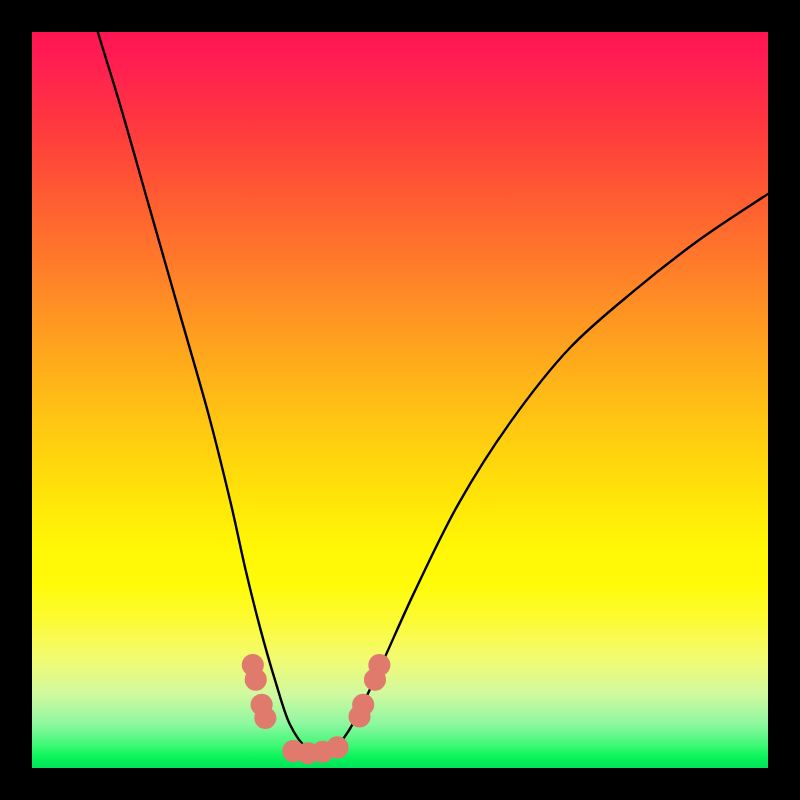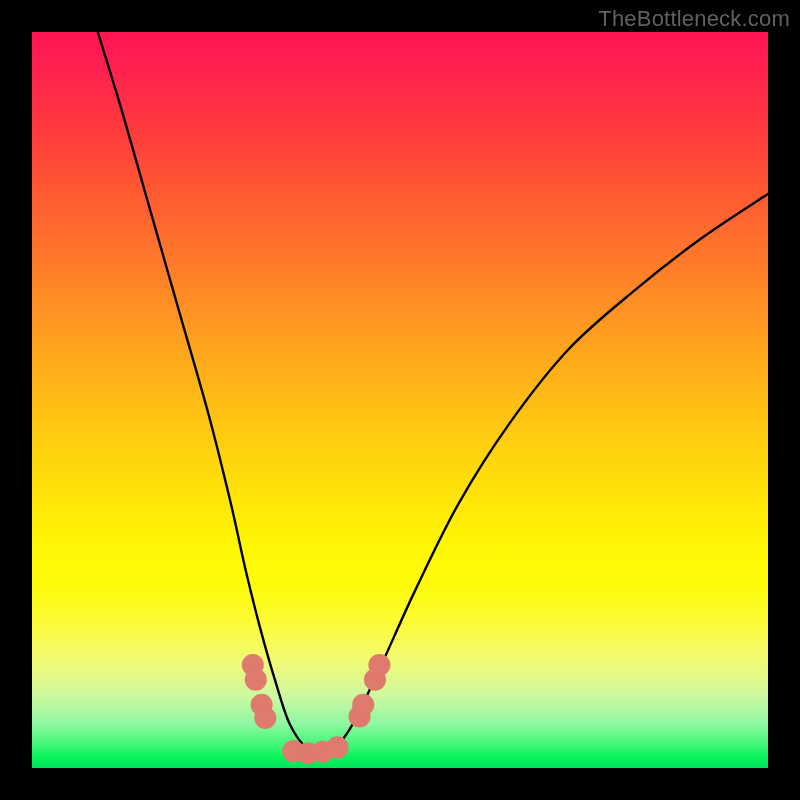--- a/index.html
+++ b/index.html
@@ -71,21 +71,20 @@
   }
   .bead {
     fill: #e07a6c;
     stroke: none;
   }
 </style>
 </head>
 <body>
 
 <div class="frame">
-  <div class="watermark">TheBottleneck.com</div>
 
   <div class="plot-area">
     <svg class="curve" viewBox="0 0 736 736" preserveAspectRatio="none">
       <path id="main-curve" class="curve-path" d="M 58.88 -22.08 C 63.79 -6.13, 78.51 40.48, 88.32 73.60 C 98.13 106.72, 107.95 142.29, 117.76 176.64 C 127.57 210.99, 137.39 245.33, 147.20 279.68 C 157.01 314.03, 168.05 350.83, 176.64 382.72 C 185.23 414.61, 192.59 445.28, 198.72 471.04 C 204.85 496.80, 208.53 516.43, 213.44 537.28 C 218.35 558.13, 223.25 577.76, 228.16 596.16 C 233.07 614.56, 237.97 631.73, 242.88 647.68 C 247.79 663.63, 252.08 680.19, 257.60 691.84 C 263.12 703.49, 269.87 712.45, 276.00 717.60 C 282.13 722.75, 287.65 725.82, 294.40 722.75 C 301.15 719.69, 307.89 712.94, 316.48 699.20 C 325.07 685.46, 334.88 663.63, 345.92 640.32 C 356.96 617.01, 369.23 587.57, 382.72 559.36 C 396.21 531.15, 410.93 499.25, 426.88 471.04 C 442.83 442.83, 460.00 415.84, 478.40 390.08 C 496.80 364.32, 516.43 338.56, 537.28 316.48 C 558.13 294.40, 581.44 276.00, 603.52 257.60 C 625.60 239.20, 647.68 222.03, 669.76 206.08 C 691.84 190.13, 724.96 169.28, 736.00 161.92"></path>
       <g id="beads-group">
           <circle cx="220.80" cy="632.96" r="11.04" class="bead"></circle>
           <circle cx="223.74" cy="647.68" r="11.04" class="bead"></circle>
           <circle cx="229.63" cy="672.70" r="11.04" class="bead"></circle>
           <circle cx="233.31" cy="685.95" r="11.04" class="bead"></circle>
           <circle cx="261.28" cy="719.07" r="11.04" class="bead"></circle>

